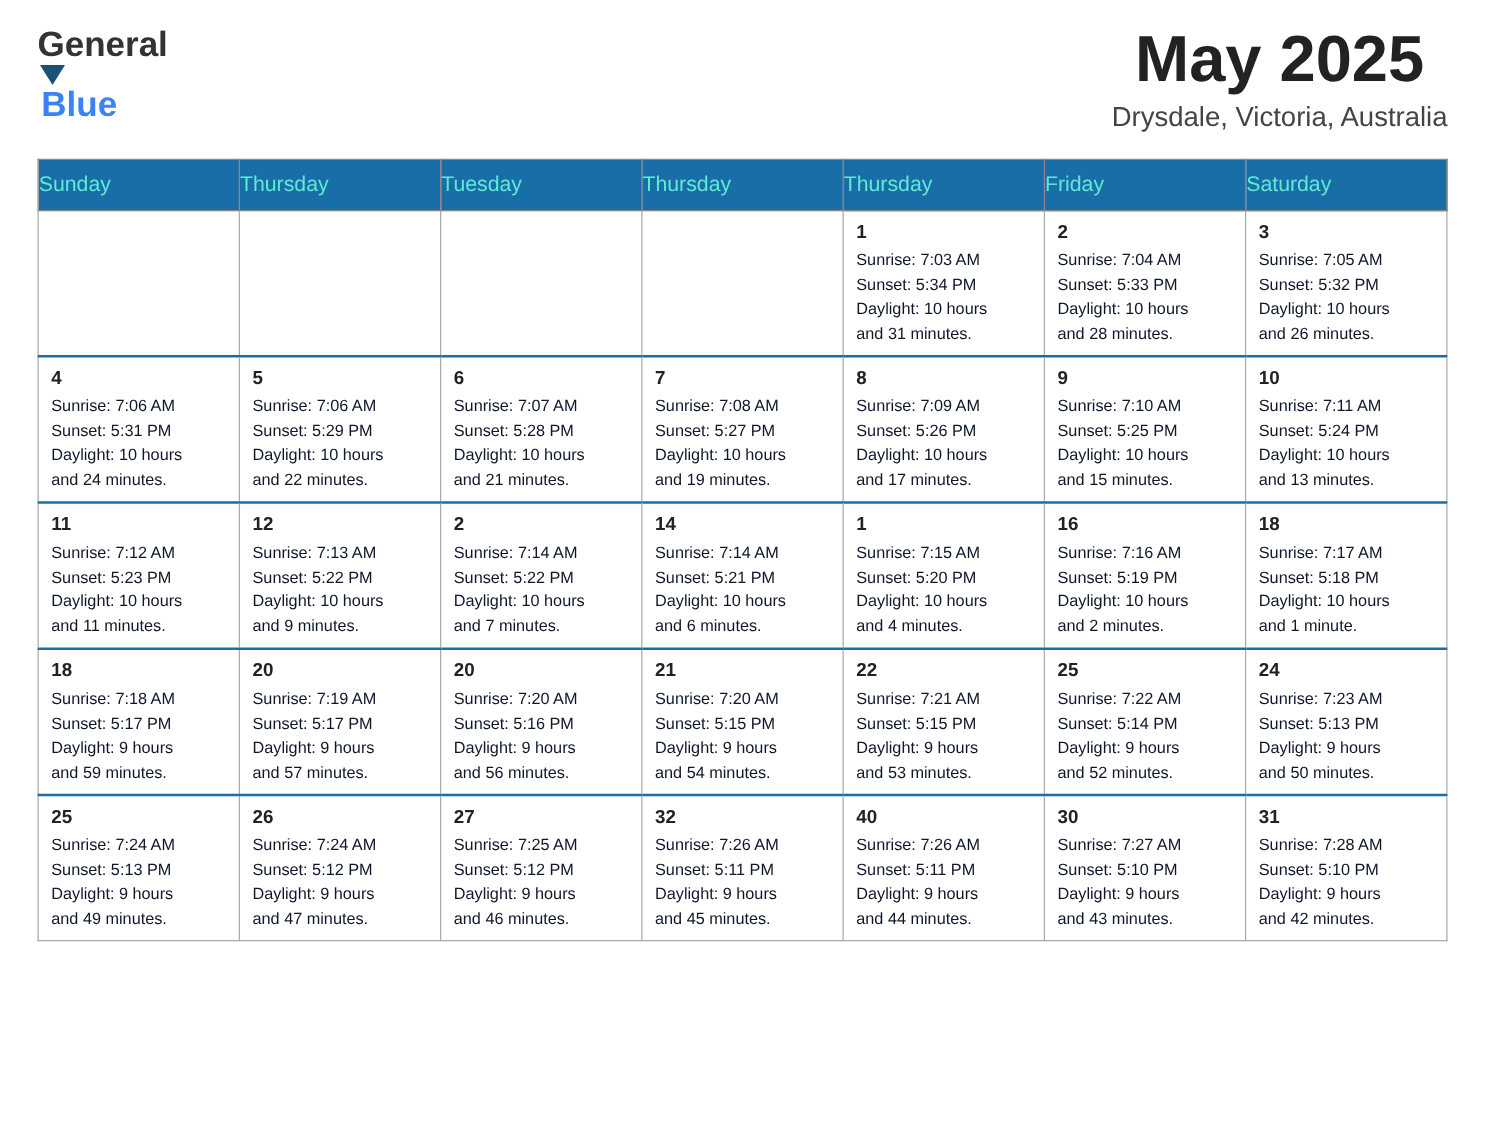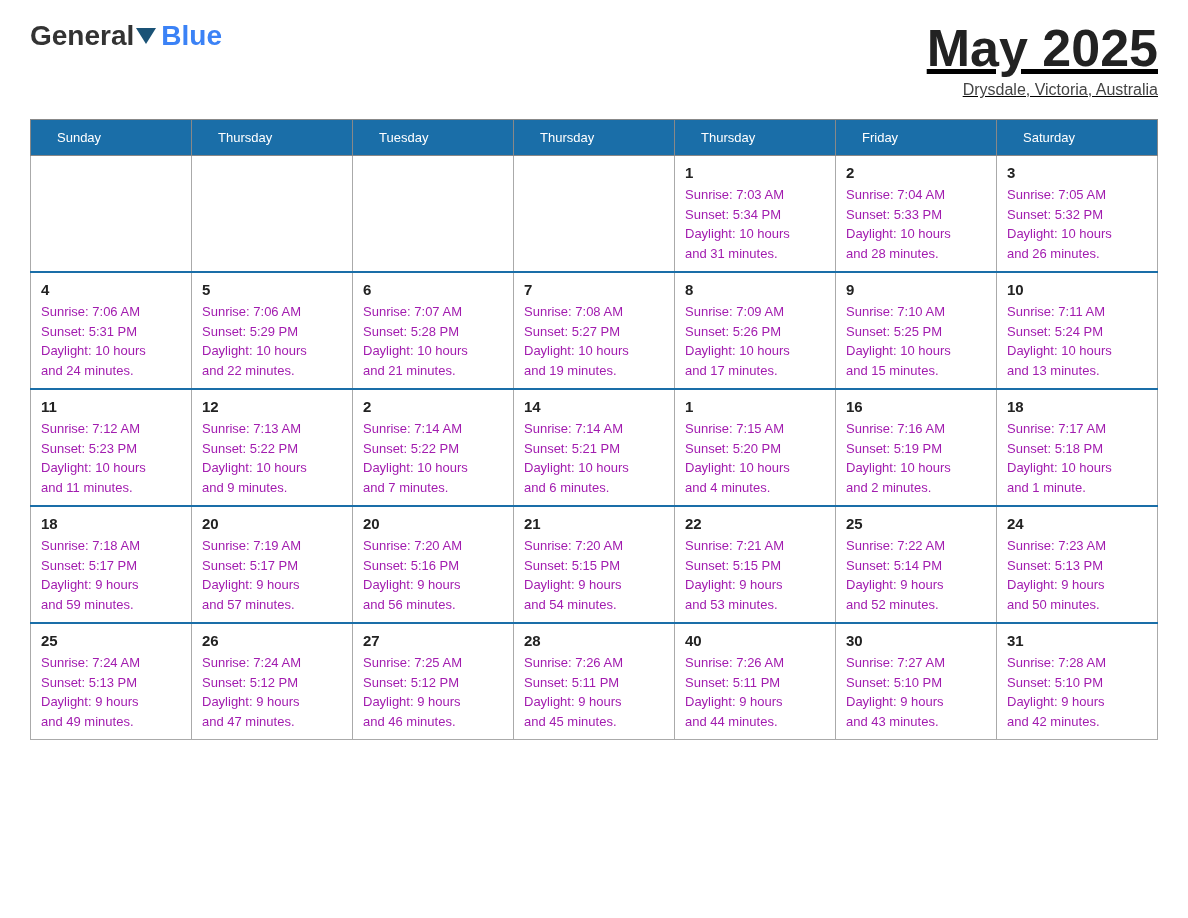--- a/index.html
+++ b/index.html
@@ -16,68 +16,68 @@
       align-items: flex-start;
       margin-bottom: 20px;
     }
     .logo {
       display: flex;
       flex-direction: column;
       align-items: flex-start;
     }
     .logo-text {
       display: flex;
-      align-items: center;
+      align-items: flex-start;
       font-size: 28px;
       font-weight: bold;
       color: #333;
+      flex-direction: column;
     }
     .logo-general { color: #333; }
     .logo-arrow {
       width: 0;
       height: 0;
       border-left: 10px solid transparent;
       border-right: 10px solid transparent;
       border-top: 16px solid #1a5276;
       margin: 0 2px;
       display: inline-block;
       vertical-align: middle;
     }
     .logo-blue {
       color: #3b82f6;
       font-size: 28px;
       font-weight: bold;
       margin-left: 3px;
     }
     .title-section {
-      text-align: right;
-      text-decoration: underline;
+      text-align: center;
     }
     .month-year {
       font-size: 52px;
       font-weight: bold;
       color: #222;
       line-height: 1.1;
     }
     .location {
-      font-size: 16px;
+      font-size: 22px;
       color: #444;
       margin-top: 4px;
     }
     .calendar {
       width: 100%;
       border-collapse: collapse;
       border: 1px solid #888;
     }
     .calendar th {
       background-color: #1a6ea8;
-      color: #ffffff;
-      font-size: 13px;
+      color: #5eead4;
+      font-size: 17px;
       font-weight: normal;
-      padding: 10px 26px;
+      padding: 10px 0;
       border: 1px solid #888;
       text-align: left;
       width: calc(100% / 7);
     }
     .calendar td {
       border: 1px solid #aaa;
       vertical-align: top;
       padding: 8px 10px;
       width: calc(100% / 7);
       height: 110px;
@@ -85,21 +85,21 @@
       color: #222;
     }
     .day-number {
       font-size: 15px;
       font-weight: bold;
       color: #222;
       margin-bottom: 4px;
     }
     .day-info {
       font-size: 13px;
-      color: #a21caf;
+      color: #0f172a;
       line-height: 1.5;
     }
     .empty-cell {
       background: #fff;
     }
     .top-border-blue {
       border-top: 2px solid #1a6ea8 !important;
     }
   </style>
 </head>
@@ -247,21 +247,21 @@
         </td>
         <td class="top-border-blue">
           <div class="day-number">26</div>
           <div class="day-info">Sunrise: 7:24 AM<br>Sunset: 5:12 PM<br>Daylight: 9 hours<br>and 47 minutes.</div>
         </td>
         <td class="top-border-blue">
           <div class="day-number">27</div>
           <div class="day-info">Sunrise: 7:25 AM<br>Sunset: 5:12 PM<br>Daylight: 9 hours<br>and 46 minutes.</div>
         </td>
         <td class="top-border-blue">
-          <div class="day-number">28</div>
+          <div class="day-number">32</div>
           <div class="day-info">Sunrise: 7:26 AM<br>Sunset: 5:11 PM<br>Daylight: 9 hours<br>and 45 minutes.</div>
         </td>
         <td class="top-border-blue">
           <div class="day-number">40</div>
           <div class="day-info">Sunrise: 7:26 AM<br>Sunset: 5:11 PM<br>Daylight: 9 hours<br>and 44 minutes.</div>
         </td>
         <td class="top-border-blue">
           <div class="day-number">30</div>
           <div class="day-info">Sunrise: 7:27 AM<br>Sunset: 5:10 PM<br>Daylight: 9 hours<br>and 43 minutes.</div>
         </td>

